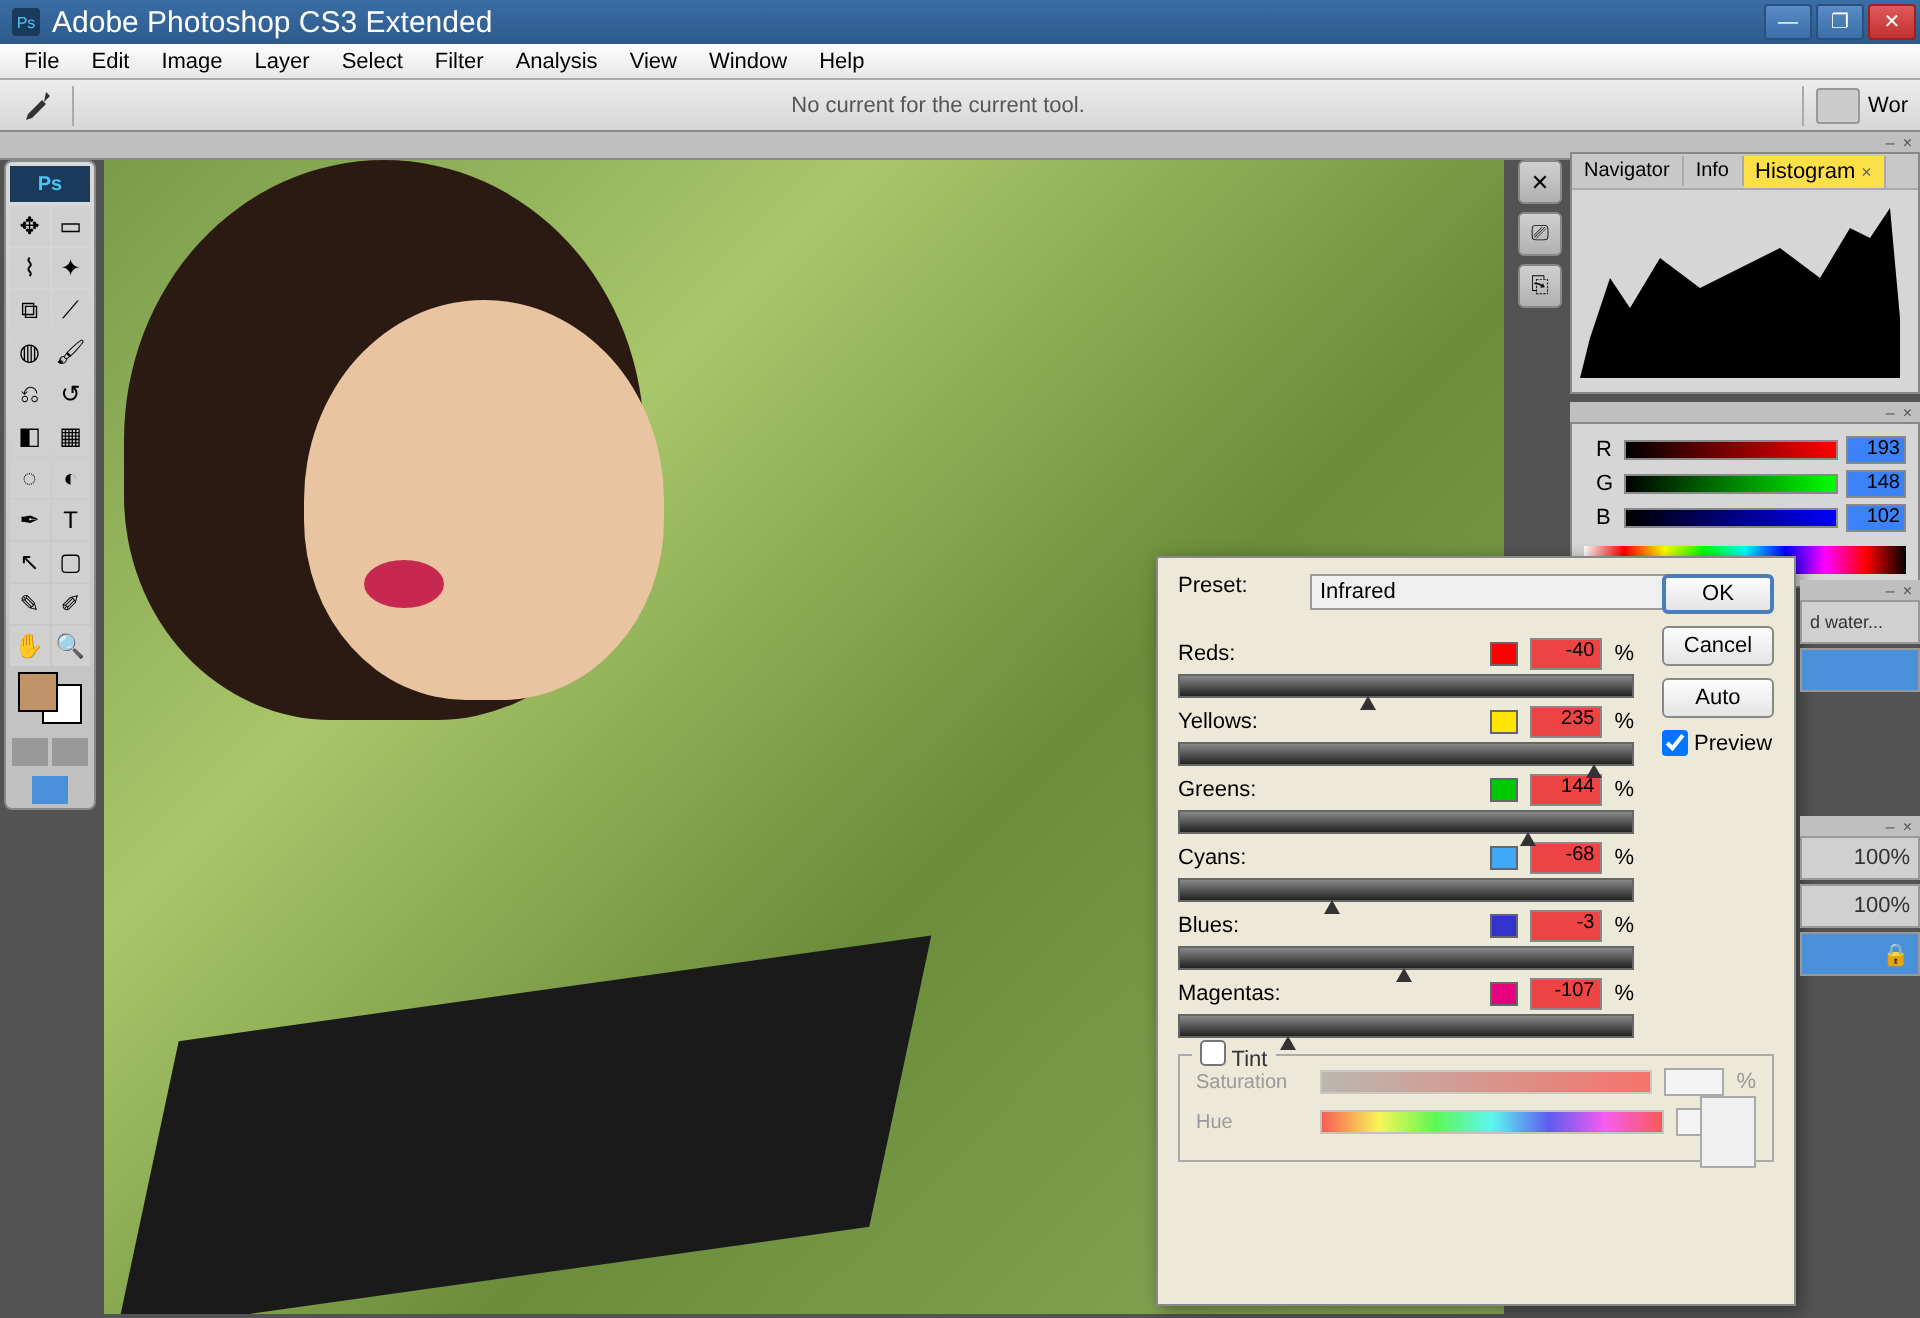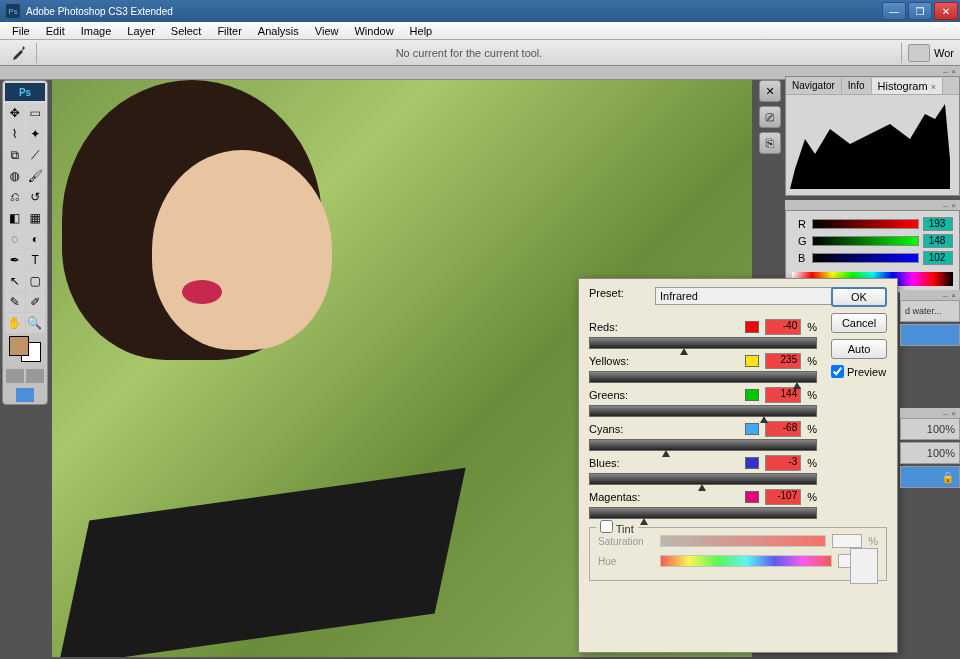--- a/index.html
+++ b/index.html
@@ -1,21 +1,21 @@
 <!DOCTYPE html>
 <html><head>
 <meta charset="utf-8">
 <style>
 * { margin: 0; padding: 0; box-sizing: border-box; font-family: Tahoma, Arial, sans-serif; font-size: 11px; }
 body { width: 960px; height: 659px; background: #535353; overflow: hidden; position: relative; }
 
 
 .titlebar { height: 22px; background: linear-gradient(#3a6ea5, #2d5a8c); display: flex; align-items: center; color: #fff; padding-left: 6px; }
 .titlebar .logo { width: 14px; height: 14px; background: #1a3a5c; border-radius: 2px; margin-right: 6px; display: flex; align-items: center; justify-content: center; font-size: 8px; color: #4fc3f7; }
-.titlebar .title { flex: 1; font-size: 10px; }
+.titlebar .title { flex: 1; font-size: 15px; }
 .titlebar .winbtns { display: flex; gap: 2px; padding-right: 2px; }
 .titlebar .winbtn { width: 24px; height: 18px; background: linear-gradient(#5a8cc7, #3a6ea5); border: 1px solid #2a5080; border-radius: 2px; display: flex; align-items: center; justify-content: center; color: #fff; font-size: 10px; cursor: pointer; }
 .titlebar .winbtn.close { background: linear-gradient(#e05a5a, #c23030); border-color: #a02020; }
 
 
 .menubar { height: 18px; background: linear-gradient(#fdfdfd, #e8e8e8); display: flex; align-items: center; padding: 0 4px; border-bottom: 1px solid #aaa; }
 .menubar .mitem { padding: 2px 8px; cursor: pointer; }
 
 
 .optbar { height: 26px; background: linear-gradient(#ededed, #d6d6d6); border-bottom: 1px solid #888; display: flex; align-items: center; padding: 0 6px; }
@@ -50,34 +50,34 @@
 
 
 .right-col { position: absolute; right: 0; top: 66px; width: 175px; height: 593px; }
 .panel-ctrls { position: absolute; left: -26px; top: 14px; width: 24px; }
 .panel-ctrls .pbtn { width: 22px; height: 22px; background: linear-gradient(#d0d0d0, #b0b0b0); border: 1px solid #888; border-radius: 3px; margin-bottom: 4px; display: flex; align-items: center; justify-content: center; font-size: 11px; cursor: pointer; }
 
 
 .panel { background: #d6d6d6; border: 1px solid #888; margin-bottom: 4px; }
 .panel .tabs { height: 18px; background: #c8c8c8; display: flex; align-items: center; border-bottom: 1px solid #aaa; }
 .panel .tab { padding: 2px 6px; font-size: 10px; cursor: pointer; border-right: 1px solid #aaa; }
-.panel .tab.active { background: #e5e5e5; }
+.panel .tab.active { background: #fde047; }
 .panel .tab .x { margin-left: 3px; color: #666; font-size: 9px; }
 .panel .body { padding: 4px; }
 .histo-svg { width: 160px; height: 90px; }
 
 
 .color-body { padding: 6px; }
 .color-row { display: flex; align-items: center; gap: 4px; margin-bottom: 3px; }
 .color-row .ch { width: 10px; }
 .color-row .gradient { flex: 1; height: 10px; border: 1px solid #888; }
 .color-row .gradient.r { background: linear-gradient(90deg, #000, #f00); }
 .color-row .gradient.g { background: linear-gradient(90deg, #000, #0f0); }
 .color-row .gradient.b { background: linear-gradient(90deg, #000, #00f); }
-.color-row .val { width: 30px; height: 14px; border: 1px solid #888; background: #14b8a6; text-align: center; padding-right: 2px; font-size: 10px; }
+.color-row .val { width: 30px; height: 14px; border: 1px solid #888; background: #3b82f6; text-align: right; padding-right: 2px; font-size: 10px; }
 .spectrum { height: 14px; background: linear-gradient(90deg, #fff, #f00, #ff0, #0f0, #0ff, #00f, #f0f, #f00, #000); margin-top: 4px; }
 
 
 .dialog { position: absolute; left: 578px; top: 278px; width: 320px; height: 375px; background: #ece9d8; border: 1px solid #888; box-shadow: 2px 2px 8px rgba(0,0,0,0.4); padding: 8px 10px; }
 .dlg-row { display: flex; align-items: flex-start; margin-bottom: 14px; gap: 22px; }
 .dlg-row .label { width: 44px; }
 .dlg-row select { flex: 1; height: 18px; font-size: 11px; border: 1px solid #999; }
 .dlg-row .opt-icon { width: 16px; height: 16px; display: flex; align-items: center; justify-content: center; font-size: 11px; cursor: pointer; }
 .btn-col { position: absolute; right: 10px; top: 8px; width: 56px; display: flex; flex-direction: column; gap: 6px; }
 .btn-col button { height: 20px; border: 1px solid #888; background: linear-gradient(#fdfdfd, #e4e4e4); border-radius: 3px; cursor: pointer; font-size: 11px; }

